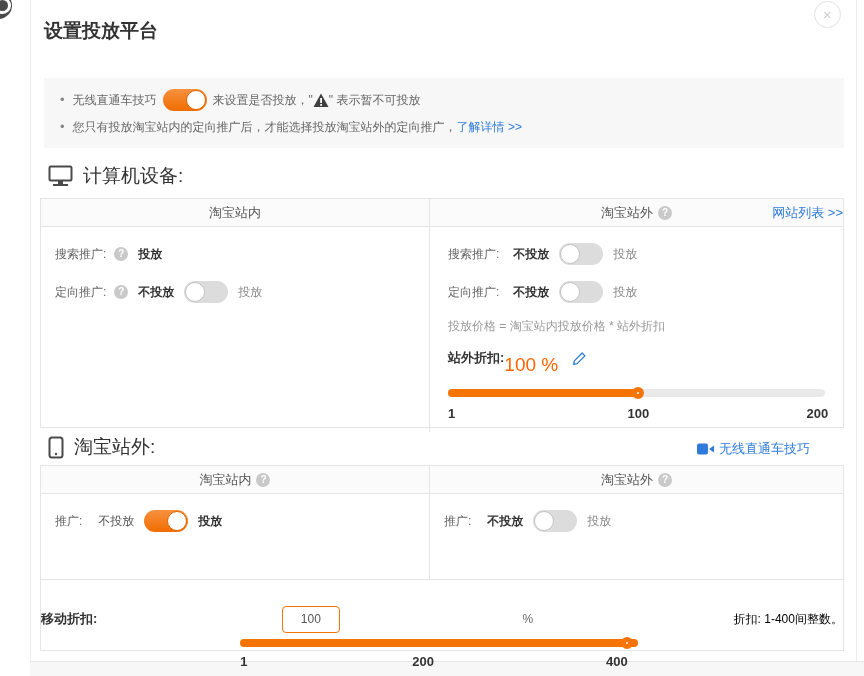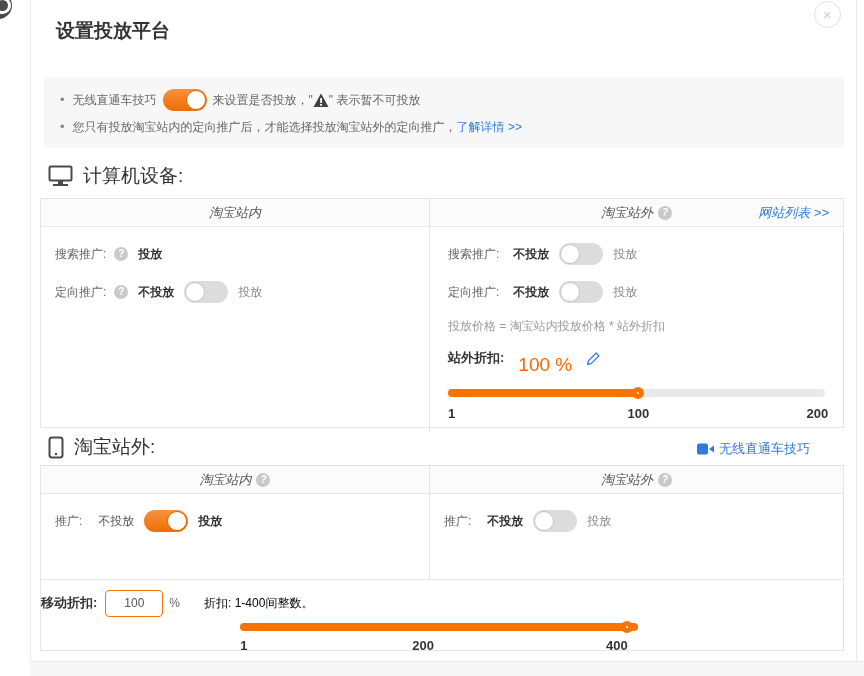--- a/index.html
+++ b/index.html
@@ -13,21 +13,21 @@
 
   .logo-partial { position:absolute; left:-15px; top:-8px; width:27px; height:27px; border-radius:50%;
     background:#4a4a4a; overflow:hidden; }
   .logo-partial::after { content:""; position:absolute; left:9px; top:5px; width:11px; height:11px;
     border:3px solid #fff; border-radius:50%; }
 
   .close-btn { position:absolute; left:814px; top:1px; width:27px; height:27px; border:1px solid #e0e0e0;
     border-radius:50%; color:#ccc; font-size:15px; line-height:25px; text-align:center; cursor:pointer;
     background:#fff; }
 
-  .page-title { position:absolute; left:44px; top:18px; font-size:19px; font-weight:bold; color:#333;margin-left:12px; }
+  .page-title { position:absolute; left:44px; top:18px; font-size:19px; font-weight:bold; color:#333; }
 
   
   .notice { position:absolute; left:44px; top:78px; width:800px; height:70px; background:#f7f7f7; padding:9px 16px 0; }
   .notice-row { display:flex; align-items:center; color:#666; line-height:26px; white-space:nowrap; }
   .notice-row .bullet { color:#888; margin-right:8px; font-size:13px; }
   .notice-row + .notice-row { line-height:24px; margin-top:2px; }
   .inline-gap { display:inline-block; width:6px; }
 
   
   .tg { display:inline-flex; width:44px; height:22px; border-radius:11px; position:relative;
@@ -47,54 +47,54 @@
   .sec-head svg { margin-right:10px; }
 
   
   .q { display:inline-block; width:14px; height:14px; border-radius:50%; background:#c9c9c9; color:#fff;
     font-size:10px; font-weight:bold; text-align:center; line-height:14px; vertical-align:-2px; cursor:pointer; }
 
   
   .tbl { position:absolute; left:40px; width:804px; border:1px solid #e5e5e5; background:#fff; }
   .tbl-head { display:flex; height:28px; background:#fbfbfb; border-bottom:1px solid #e5e5e5; }
   .tbl-head .hc { position:relative; display:flex; align-items:center; justify-content:center;
-    color:#555; font-size:13px; gap:5px;font-style:italic; }
+    color:#555; font-size:13px; gap:5px; }
   .hc-l { width:48.5%; border-right:1px solid #e5e5e5; }
   .hc-r { width:51.5%; }
-  .hdr-link { position:absolute; right:14px; top:0; line-height:28px; font-size:13px; }
+  .hdr-link { position:absolute; right:0; top:0; line-height:28px; font-size:13px; }
   .tbl-body { display:flex; }
   .col-l { width:48.5%; border-right:1px solid #e5e5e5; padding:8px 14px; }
   .col-r { width:51.5%; padding:8px 18px; }
 
   .prow { display:flex; align-items:center; height:38px; white-space:nowrap; }
   .plabel { color:#666; margin-right:8px; }
   .v-strong { font-weight:bold; color:#333; }
   .v-dim { color:#888; }
   .prow .tg { margin:0 10px; }
   .formula { color:#999; line-height:30px; white-space:nowrap; }
 
   .discount-line { display:flex; align-items:center; height:34px; }
-  .discount-label { font-weight:bold; color:#333; font-size:13px; margin-right:14px; }
+  .discount-label { font-weight:bold; color:#333; font-size:13px; margin-right:0; }
   .discount-val { color:#f60; font-size:19px; margin-right:14px;margin-top:14px; }
   .edit-ic { cursor:pointer; }
 
   
   .slider-wrap { position:relative; }
   .slider { position:relative; height:8px; background:#e9e9e9; border-radius:4px; cursor:pointer; }
   .slider .fill { position:absolute; left:0; top:0; bottom:0; background:#f57403; border-radius:4px; }
   .slider .thumb { position:absolute; top:50%; width:12px; height:12px; background:#fff;
     border:5px solid #f57403; border-radius:50%; transform:translate(-50%,-50%); cursor:grab; }
   .ticks { position:relative; height:18px; margin-top:9px; font-weight:bold; color:#333; font-size:13px; }
   .tick { position:absolute; transform:translateX(-50%); }
 
   .comp-slider { margin-top:14px; }
 
   
   .mrow-bottom { border-top:1px solid #e5e5e5; height:72px; padding-top:7px; }
-  .md-line { display:flex; align-items:center; justify-content:flex-start; height:32px; }
+  .md-line { display:flex; align-items:center; justify-content:space-between; height:32px;margin-top:16px; }
   .md-label { font-weight:bold; color:#333; font-size:13px; margin-right:8px; }
   .md-input { width:58px; height:27px; border:1px solid #f57403; border-radius:4px; text-align:center;
     color:#555; font-size:12px; outline:none; margin-right:6px; font-family:inherit; }
   .md-unit { color:#666; margin-right:24px; }
   .md-hint { color:#000000; }
   .m-slider-wrap { width:398px; margin:4px auto 0; position:relative; left:-3px; }
 
   .mob-link { position:absolute; display:flex; align-items:center; gap:5px; font-size:13px; }
 </style>
 </head>

